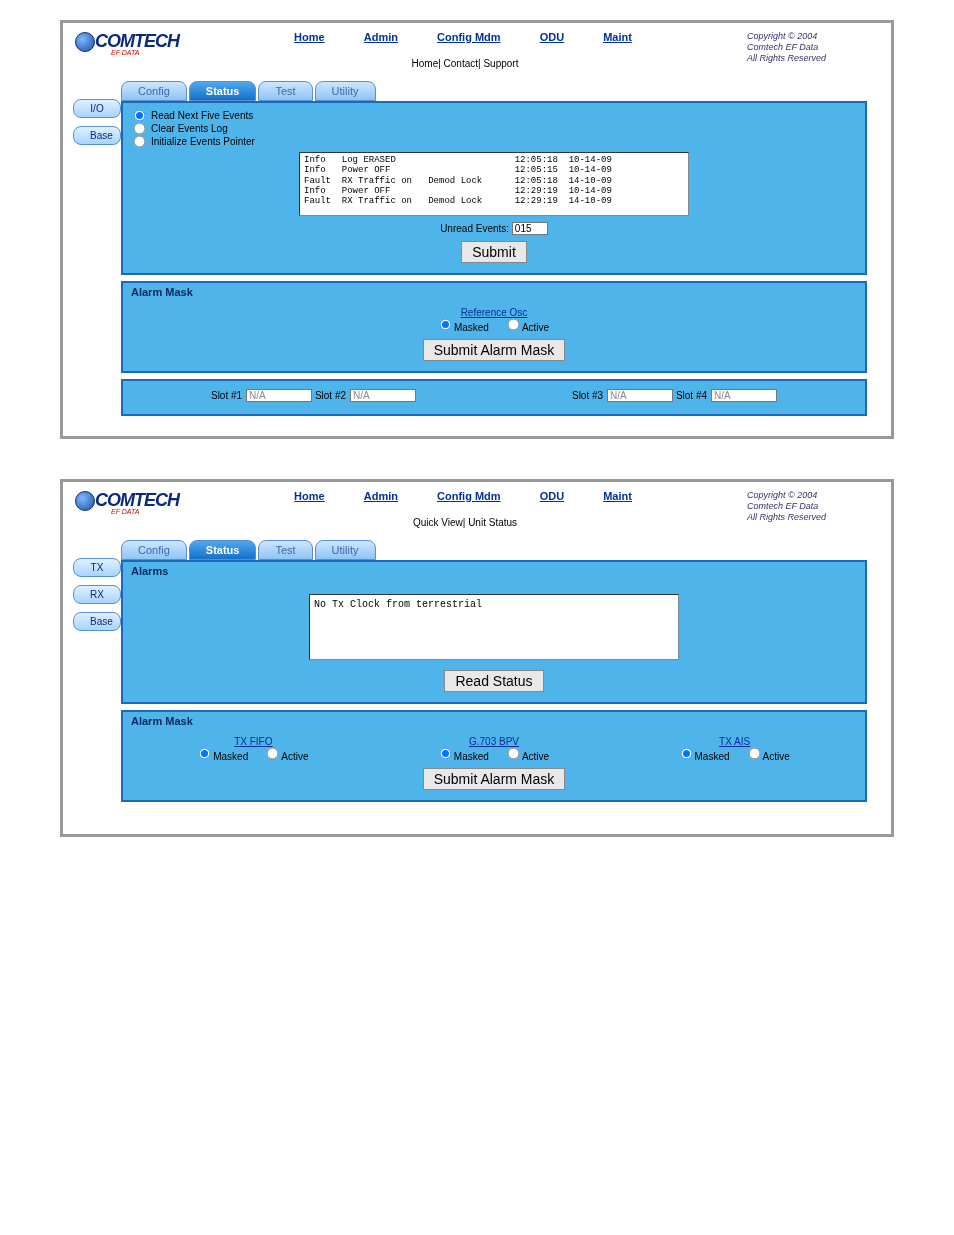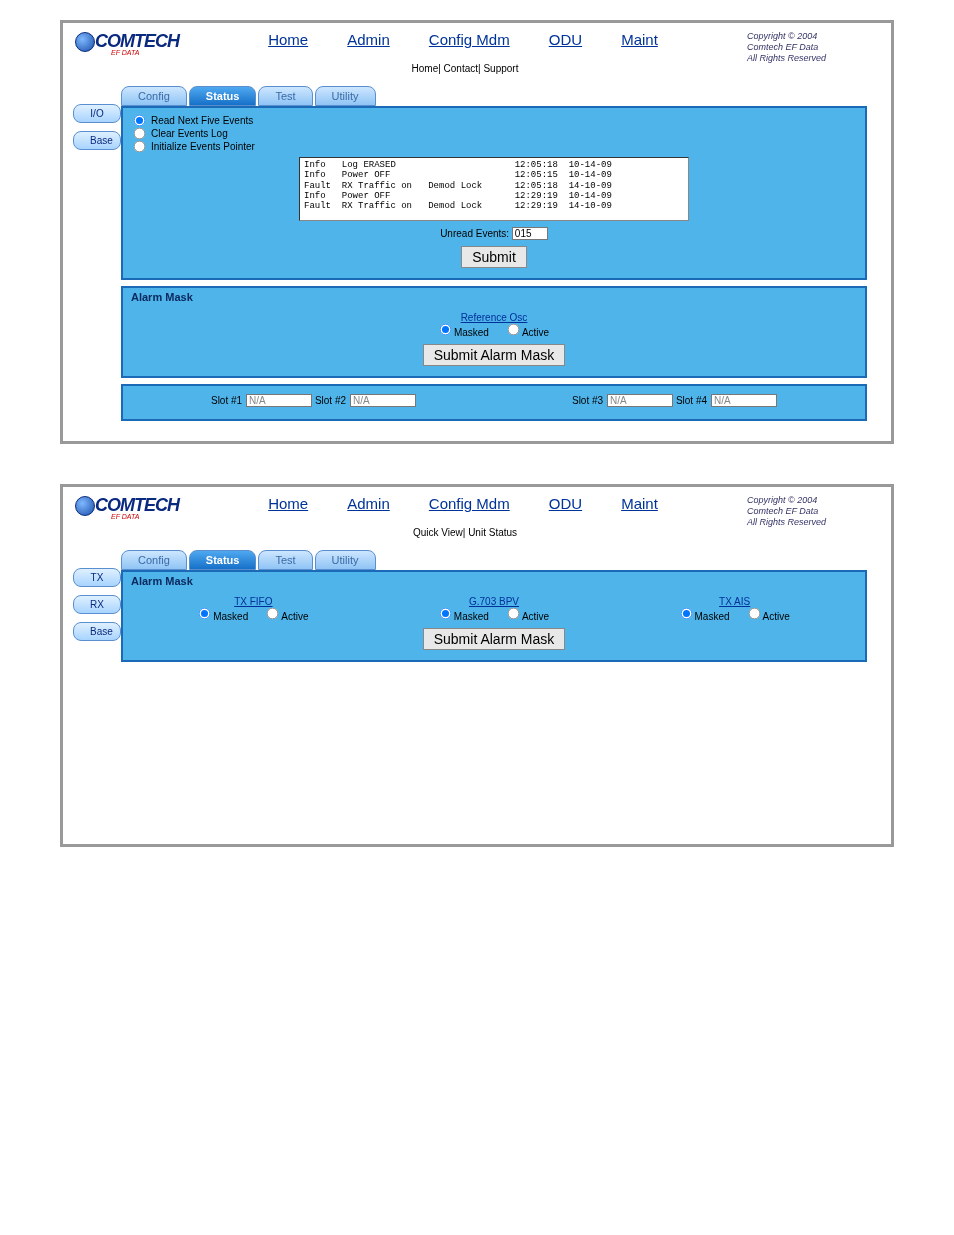--- a/index.html
+++ b/index.html
@@ -48,23 +48,24 @@
     margin-top: -3px;
     padding-left: 34px;
   }
   .topnav {
     flex: 1;
     text-align: center;
   }
   .topnav a {
     color: #003399;
     text-decoration: underline;
-    font-size: 15px;
+    font-size: 11px;
     margin: 16px 18px;
     cursor: pointer;
+    font-weight: bold;
   }
   .subnav {
     font-size: 10px;
     margin-top: 15px;
     padding-left: 4px;
   }
   .copyright {
     font-size: 9px;
     font-style: italic;
     color: #336;
@@ -380,20 +381,29 @@
       <div class="sidetab">Base</div>
     </div>
     <div class="main">
       <div class="tabrow">
         <div class="tab">Config</div>
         <div class="tab active">Status</div>
         <div class="tab">Test</div>
         <div class="tab">Utility</div>
       </div>
 
+      <div class="panel">
+        <div class="panel-title">Alarms</div>
+        <div class="panel-body center">
+          <div class="statusbox" style="text-align:left;">No Tx Clock from terrestrial</div>
+          <div style="margin-top:10px;">
+            <button class="btn">Read Status</button>
+          </div>
+        </div>
+      </div>
 
       <div class="panel">
         <div class="panel-title">Alarm Mask</div>
         <div class="panel-body">
           <div class="mask3">
             <div class="mask-group">
               <div><span class="link-u">TX FIFO</span></div>
               <div class="mask-row">
                 <label><input type="radio" name="ma" checked="" style=""><span>Masked</span></label>
                 <label><input type="radio" name="ma" style=""><span>Active</span></label>

